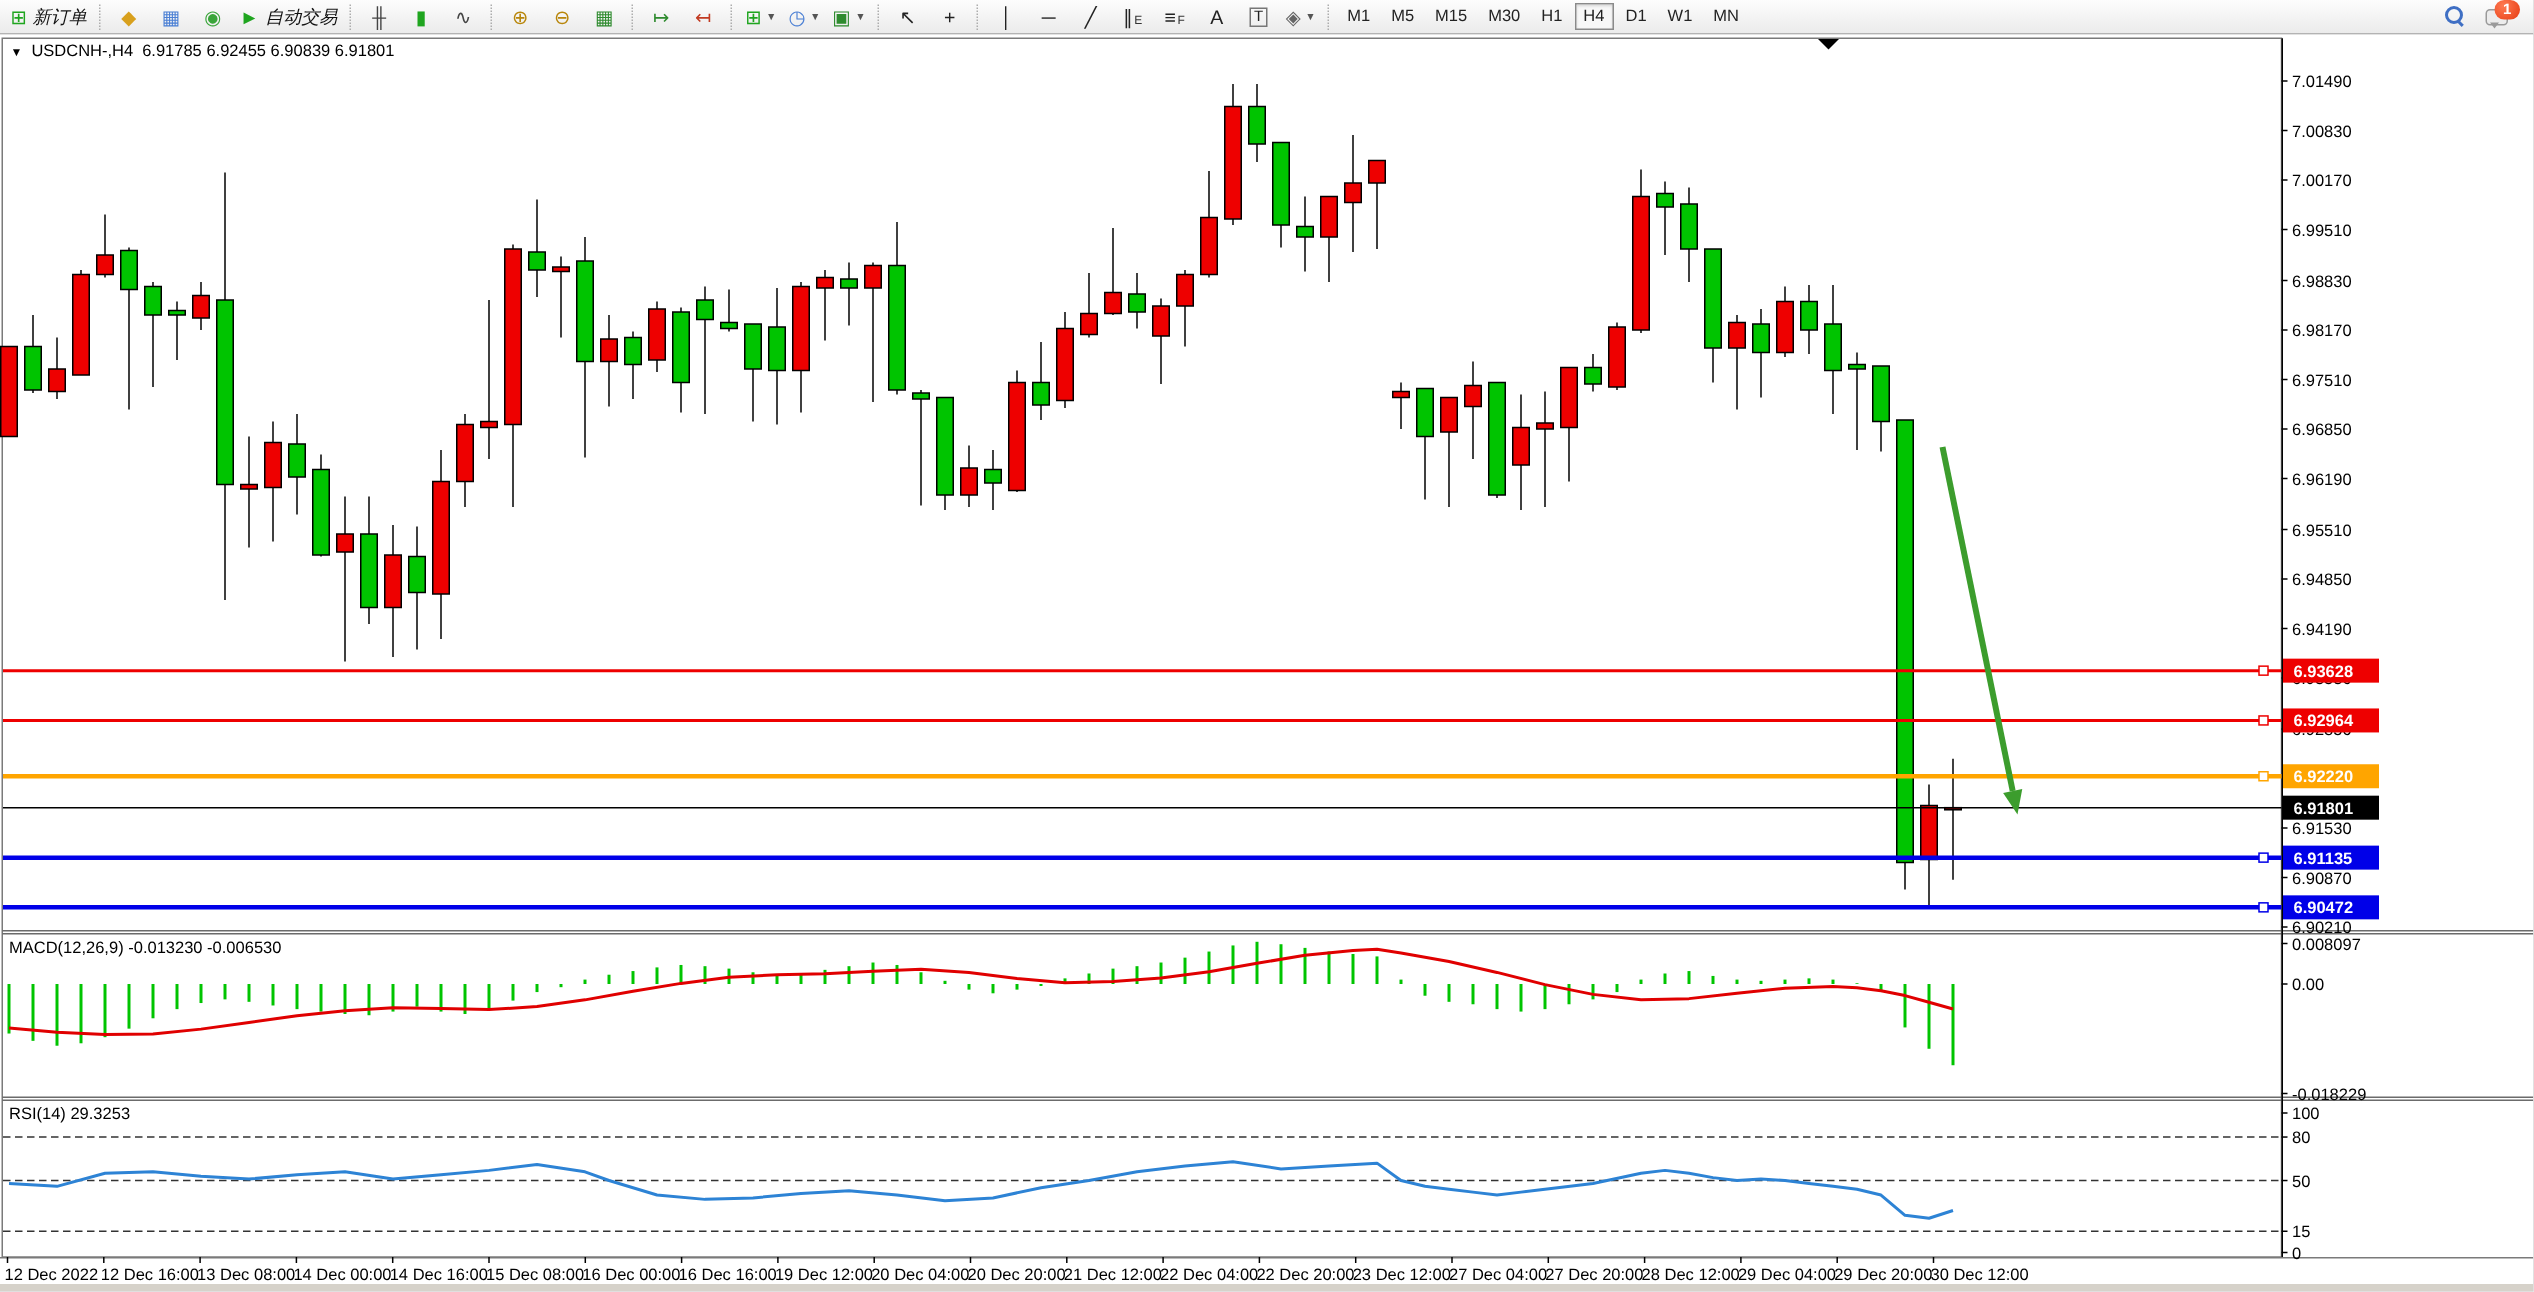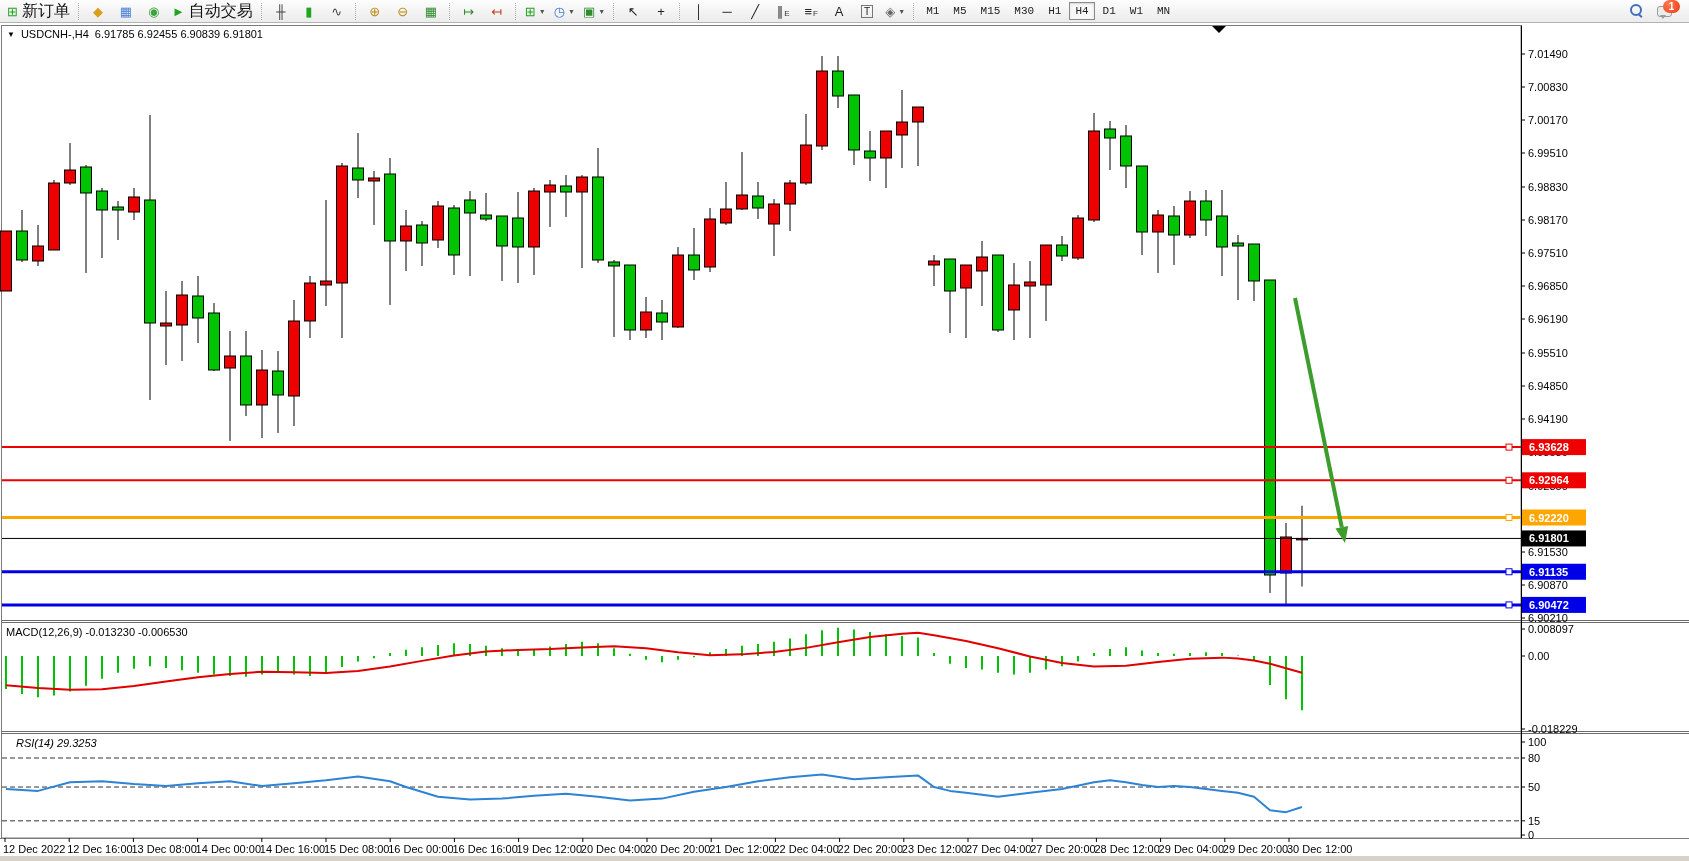--- a/index.html
+++ b/index.html
@@ -4,44 +4,44 @@
 <style>
   html,body{margin:0;padding:0;background:#c8c8c8;font-family:"Liberation Sans",sans-serif;}
   #app{position:relative;width:1689px;height:861px;background:#fff;overflow:hidden;}
   
   #toolbar{position:absolute;top:0;left:0;width:1689px;height:23px;
     background:linear-gradient(#fdfdfd,#ebebeb);border-bottom:1px solid #b3b3b3;
     display:flex;align-items:center;padding-left:3px;box-sizing:border-box;}
   .tb-btn{height:20px;min-width:20px;display:flex;align-items:center;justify-content:center;
     margin:0 1px;padding:0 2px;border:1px solid transparent;border-radius:2px;}
   .tb-glyph{font-size:13px;line-height:1;}
-  .tb-label{font-size:16px;margin-left:4px;color:#111;white-space:nowrap;}
+  .tb-label{font-size:12px;margin-left:4px;color:#111;white-space:nowrap;font-style:italic;}
   .tb-dd{font-size:7px;color:#555;margin-left:3px;}
   .tb-sub{font-size:8px;color:#333;margin-left:1px;align-self:flex-end;line-height:1.6;}
   .tb-boxed{border:1px solid #777;font-size:10px;padding:0 2px;line-height:11px;}
   .tb-sep{width:1px;height:17px;border-left:1px dotted #adadad;margin:0 4px;}
-  .tf-btn{font-size:11px;color:#222;padding:2px 5px;margin:0 1px;border:1px solid transparent;font-family:Liberation Mono, monospace;}
+  .tf-btn{font-size:11px;color:#222;padding:2px 5px;margin:0 1px;border:1px solid transparent;}
   .tf-btn.active{border:1px solid #8a8a8a;background:#f8f8f8;box-shadow:inset 0 1px 2px #d4d4d4;}
   #tb-right{margin-left:auto;display:flex;align-items:center;margin-right:12px;gap:12px;}
   #search-icon{position:relative;width:16px;height:16px;display:inline-block;}
   #search-icon .lens{position:absolute;left:1px;top:1px;width:8px;height:8px;border:2px solid #3f6fc4;border-radius:50%;}
   #search-icon .handle{position:absolute;left:10px;top:10px;width:5px;height:2px;background:#3f6fc4;transform:rotate(45deg);transform-origin:0 0;}
   #notif{position:relative;width:20px;height:18px;display:inline-block;}
   #notif .bubble{position:absolute;left:0;top:4px;width:13px;height:9px;background:#ececec;border:1px solid #9a9a9a;border-radius:3px;}
   #notif .tail{position:absolute;left:3px;top:13px;width:0;height:0;border-left:3px solid transparent;border-right:3px solid transparent;border-top:4px solid #9a9a9a;}
   #notif .badge{position:absolute;right:-3px;top:-2px;min-width:13px;height:13px;border-radius:7px;
     background:radial-gradient(circle at 35% 30%,#ff7a52,#e63c12);color:#fff;font-size:10px;font-weight:bold;
     display:flex;align-items:center;justify-content:center;padding:0 2px;}
   
   #chart-svg{position:absolute;top:23px;left:0;}
   .ov{position:absolute;font-size:11px;color:#000;white-space:pre;}
   #title-ov{left:7px;top:28px;display:flex;align-items:center;gap:6px;}
   #title-ov .tri{font-size:8px;}
   #macd-ov{left:6px;top:626px;}
-  #rsi-ov{left:16px;top:737px;font-style:italic;}
+  #rsi-ov{left:6px;top:737px;}
 </style>
 </head>
 <body>
 
 <div id="app">
   <div id="toolbar">
 
     <span class="tb-btn">
         <span class="tb-glyph" style="color: rgb(31, 165, 31);">⊞</span>
         <span class="tb-label">新订单</span>

